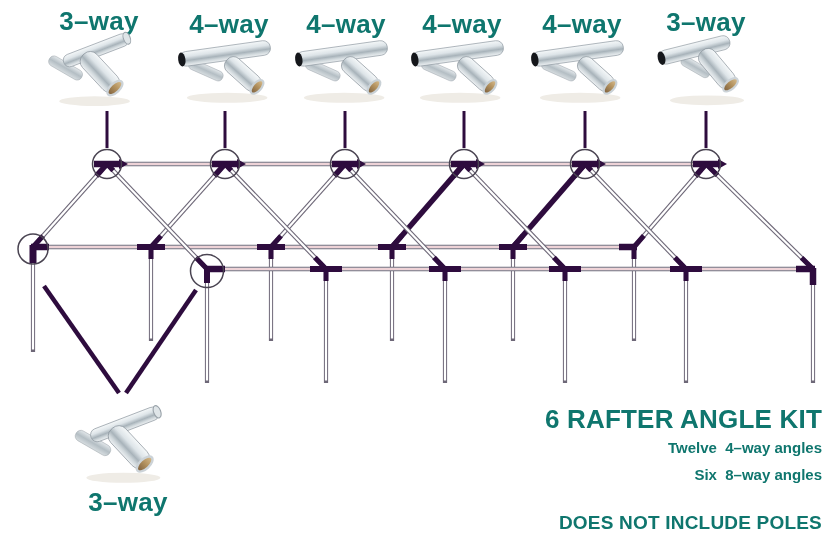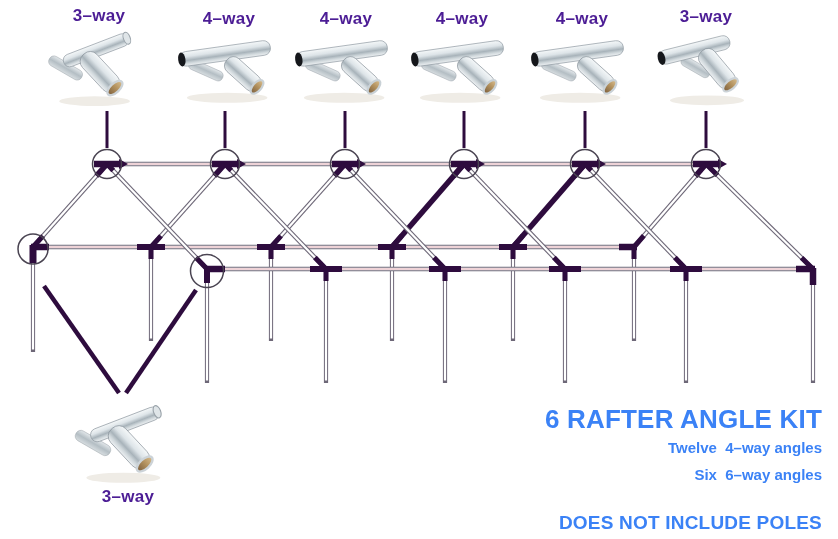--- a/index.html
+++ b/index.html
@@ -2,27 +2,27 @@
 <html><head>
 <meta charset="utf-8">
 <style>
   html,body{margin:0;padding:0;background:#ffffff;}
   .stage{
     position:relative;width:838px;height:539px;background:#ffffff;
     font-family:"Liberation Sans",sans-serif;overflow:hidden;
   }
   .fit-label{
     position:absolute;width:120px;text-align:center;
-    font-weight:bold;font-size:17px;color:#4c1d95;letter-spacing:.3px;
+    font-weight:bold;font-size:26px;color:#0f766e;letter-spacing:.3px;
   }
   .photo{position:absolute;}
   .photo svg{width:100%;height:100%;display:block;}
   .frame-svg{position:absolute;left:0;top:0;}
   .info{
-    position:absolute;right:16px;top:404px;text-align:right;color:#3b82f6;
+    position:absolute;right:16px;top:404px;text-align:right;color:#0f766e;
   }
   .info .title{font-size:26px;font-weight:bold;letter-spacing:.2px;line-height:30px;}
   .info .sub{font-size:15px;font-weight:bold;line-height:27px;white-space:pre-wrap;}
   .info .note{font-size:19px;font-weight:bold;margin-top:24px;letter-spacing:.2px;}
 </style>
 </head>
 <body>
 
 <div class="stage">
 
@@ -267,17 +267,17 @@
   <div class="photo" style="left:70px;top:399px;width:116px;height:88px">
       <svg viewBox="0 0 120 95">
         <use href="#fit3a"></use>
       </svg>
     </div>
   <div class="fit-label" style="left:68px;top:487px">3–way</div>
 
   <div class="info">
     <div class="title">6 RAFTER ANGLE KIT</div>
     <div class="sub">Twelve  4–way angles</div>
-    <div class="sub">Six  6–way angles</div>
+    <div class="sub">Six  8–way angles</div>
     <div class="note">DOES NOT INCLUDE POLES</div>
   </div>
 
 </div>
 
 </body></html>

